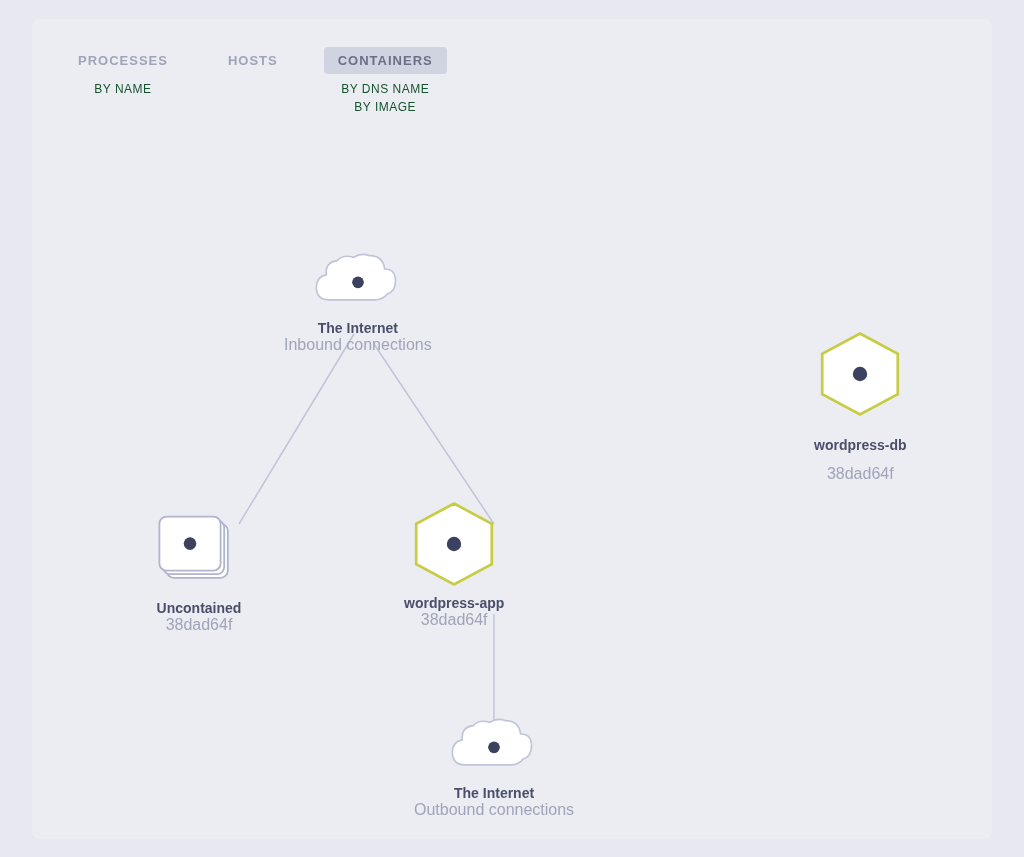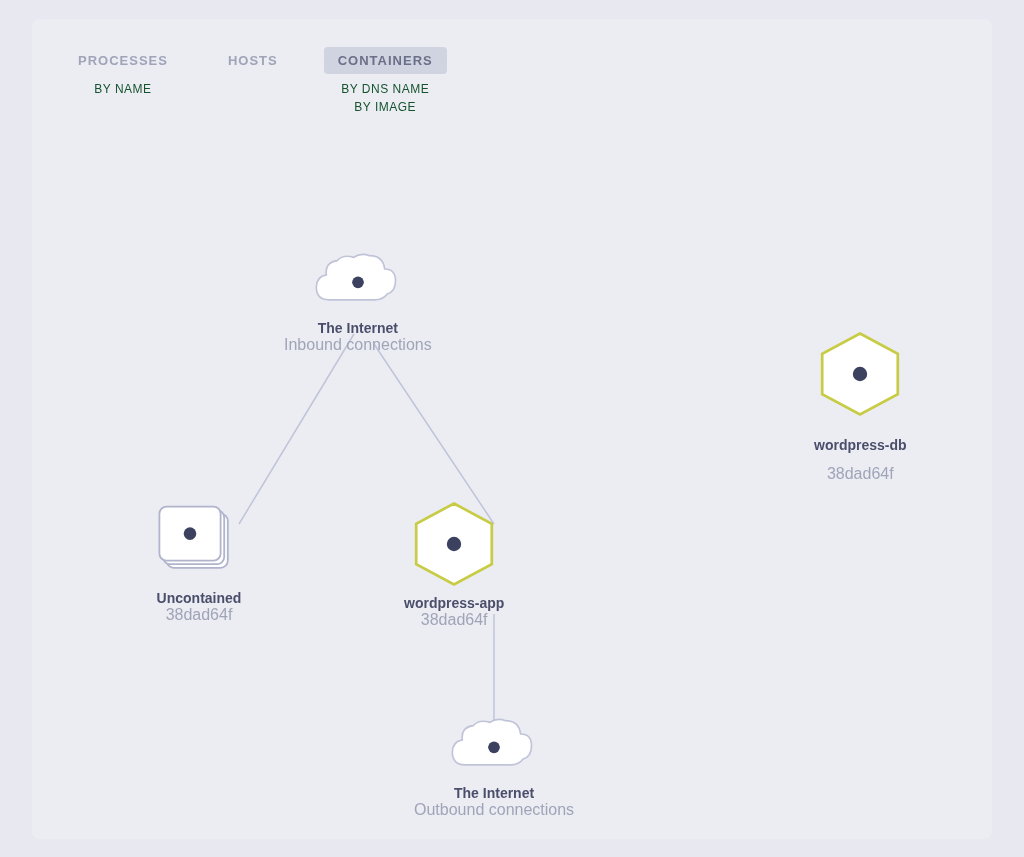--- a/index.html
+++ b/index.html
@@ -216,21 +216,21 @@
       <div class="cloud-shape">
         <svg viewBox="0 0 120 80" fill="none">
           <path d="M25 65 Q10 65 10 50 Q10 37 22 35 Q20 20 35 18 Q42 10 55 14 Q63 8 74 12 Q90 12 92 28 Q105 28 105 42 Q105 55 95 58 Q90 65 80 65 Z" fill="white" stroke="#c0c4d8" stroke-width="2"></path>
           <circle cx="60" cy="44" r="7" fill="#3d4160"></circle>
         </svg>
       </div>
       <span class="node-label">The Internet</span>
       <span class="node-sublabel">Inbound connections</span>
     </div>
 
-    <div class="node" style="left:90px; top:360px;">
+    <div class="node" style="left:90px; top:370px;">
       <div class="square-shape">
         <svg viewBox="0 0 100 100" fill="none">
 
           <rect x="14" y="22" width="68" height="60" rx="8" fill="white" stroke="#b0b4cc" stroke-width="2"></rect>
           <rect x="10" y="18" width="68" height="60" rx="8" fill="white" stroke="#b0b4cc" stroke-width="2"></rect>
           <rect x="6" y="14" width="68" height="60" rx="8" fill="white" stroke="#b0b4cc" stroke-width="2"></rect>
           <circle cx="40" cy="44" r="7" fill="#3d4160"></circle>
         </svg>
       </div>
       <span class="node-label">Uncontained</span>

